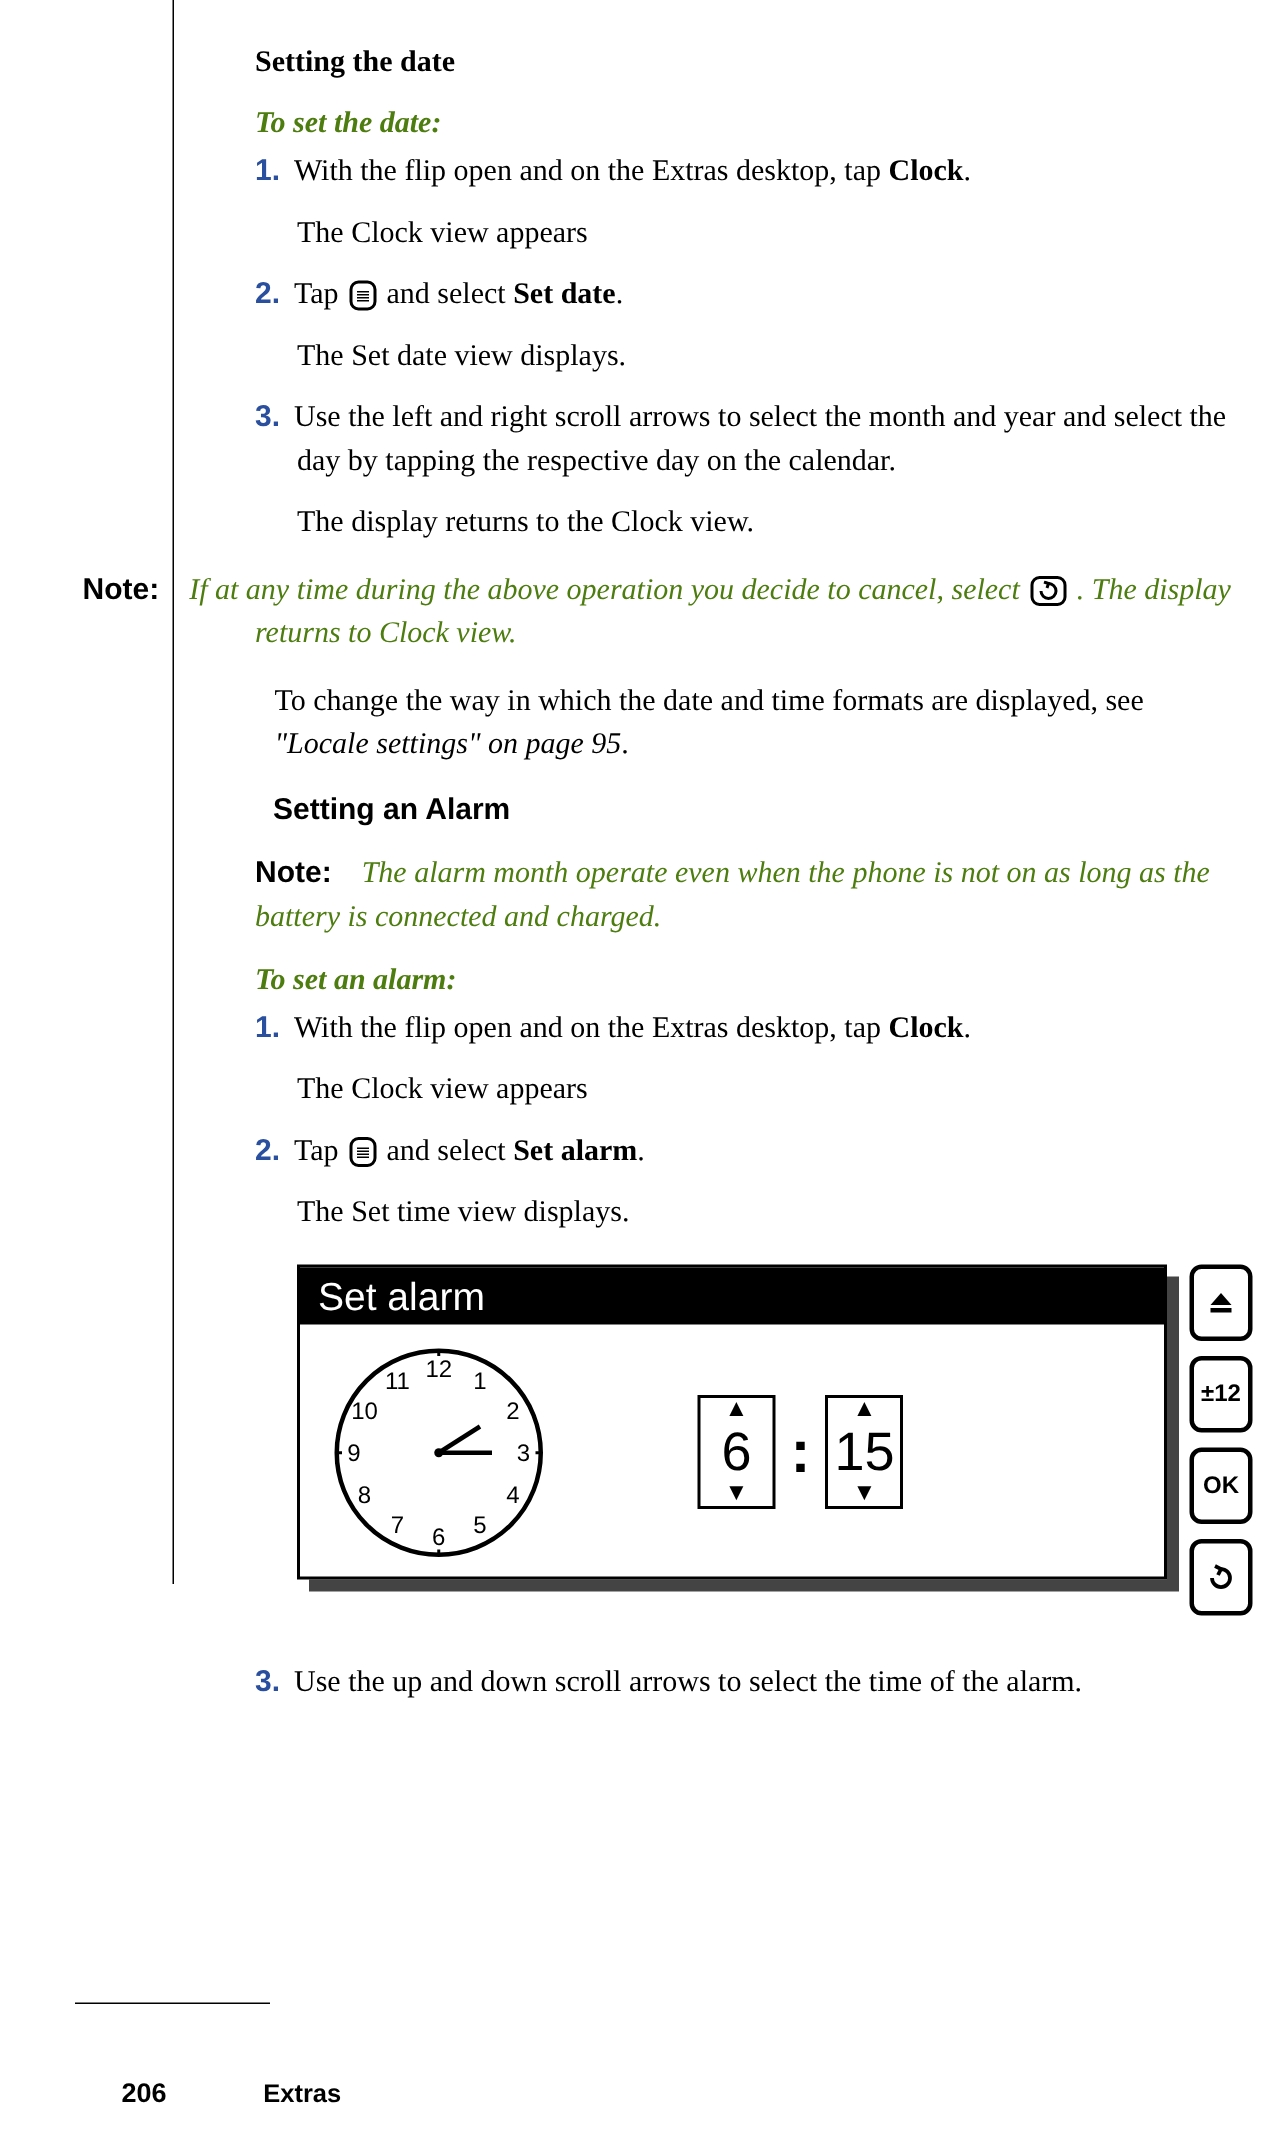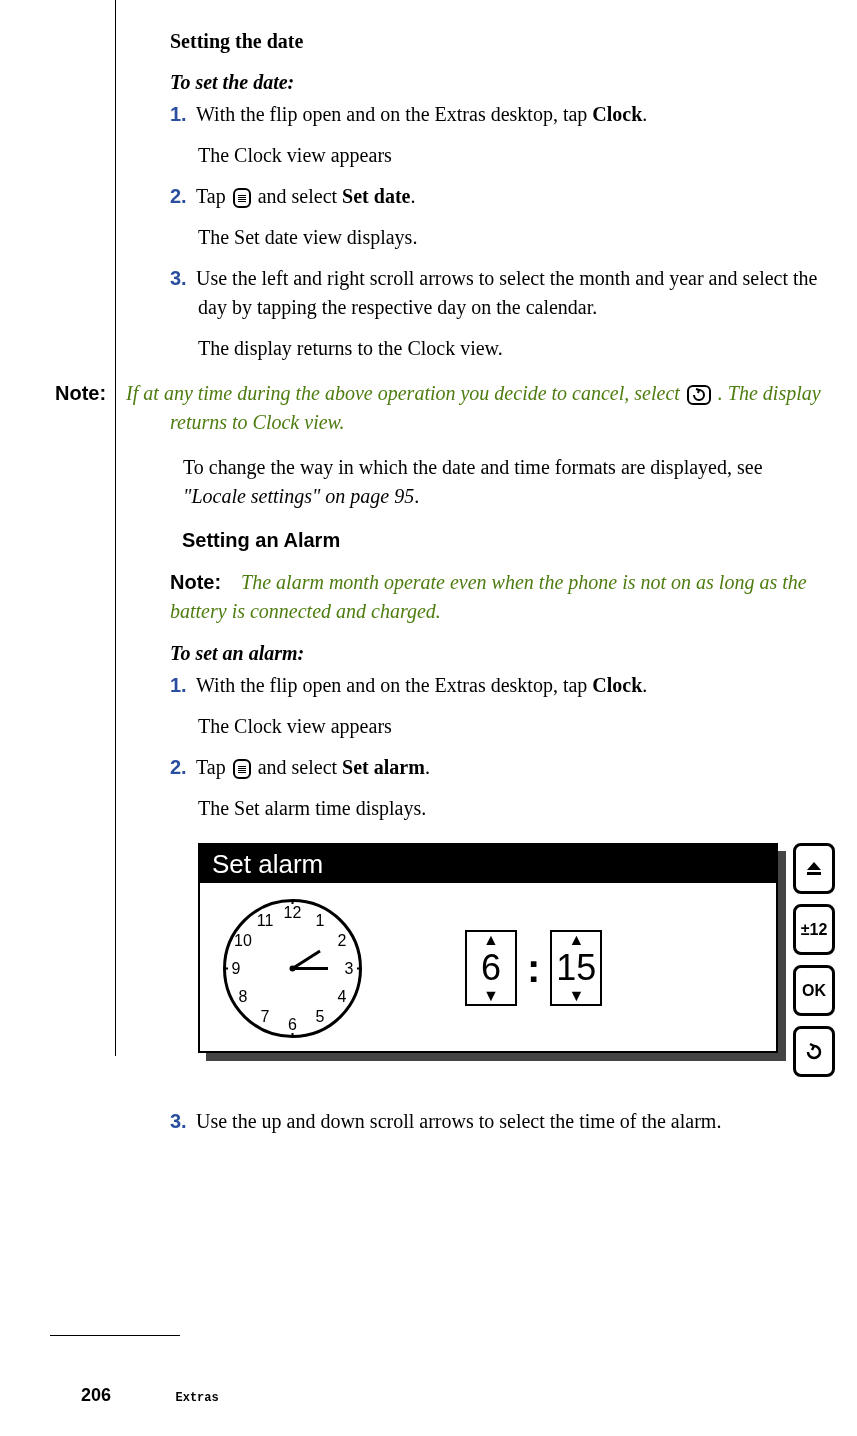--- a/index.html
+++ b/index.html
@@ -39,21 +39,21 @@
     }
     .section-title {
       font-family: Georgia, serif;
       font-weight: bold;
       font-size: 20px;
       margin-bottom: 18px;
     }
     .subtitle {
       font-style: italic;
       font-weight: bold;
-      color: #000000;
+      color: #4d7c0f;
       font-size: 20px;
       margin-bottom: 6px;
     }
     .step {
       margin-left: 28px;
       margin-bottom: 12px;
       line-height: 1.45;
     }
     .step-num {
       font-family: Arial, Helvetica, sans-serif;
@@ -252,22 +252,21 @@
       font-size: 16px;
     }
     .footer-page {
       font-weight: bold;
       font-size: 18px;
       margin-left: 31px;
     }
     .footer-section {
       font-weight: bold;
       margin-left: 60px;
-      font-size: 12px;
-      font-family: Liberation Mono, monospace;
+      font-size: 17px;
     }
   </style>
 </head>
 <body>
 
 <div class="page-container">
   <div class="left-rule"></div>
   <div class="bottom-rule"></div>
 
   <div class="content">
@@ -319,21 +318,21 @@
     <div class="subtitle">To set an alarm:</div>
 
     <div class="step">
       <span class="step-num">1.</span><span>With the flip open and on the Extras desktop, tap </span><span class="sans-bold">Clock</span><span>.</span>
     </div>
     <div class="step-sub">The Clock view appears</div>
 
     <div class="step">
       <span class="step-num">2.</span><span>Tap </span><span class="icon-box"><span class="icon-menu-lines"><span></span><span></span><span></span><span></span></span></span><span> and select </span><span class="sans-bold">Set alarm</span><span>.</span>
     </div>
-    <div class="step-sub">The Set alarm time displays.</div>
+    <div class="step-sub">The Set time view displays.</div>
 
     <div class="alarm-shot">
       <div class="alarm-shadow"></div>
       <div class="alarm-main">
         <div class="alarm-titlebar">Set alarm</div>
         <div class="alarm-body">
           <div class="clock-face">
             <svg width="145" height="145" viewBox="0 0 145 145">
               <circle cx="72.5" cy="72.5" r="68" fill="#fff" stroke="#000" stroke-width="3"></circle>
               <g font-family="Arial" font-size="16" text-anchor="middle" dominant-baseline="middle" fill="#000">

